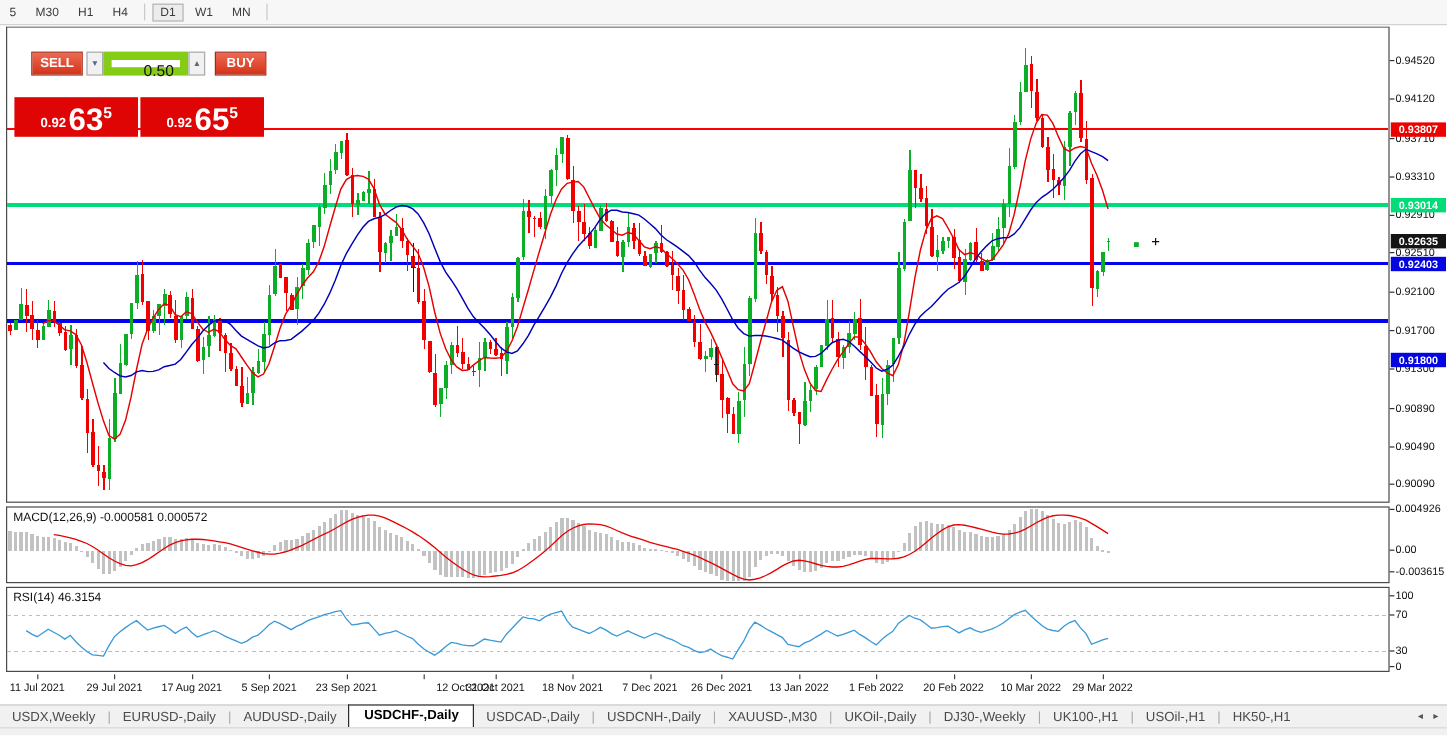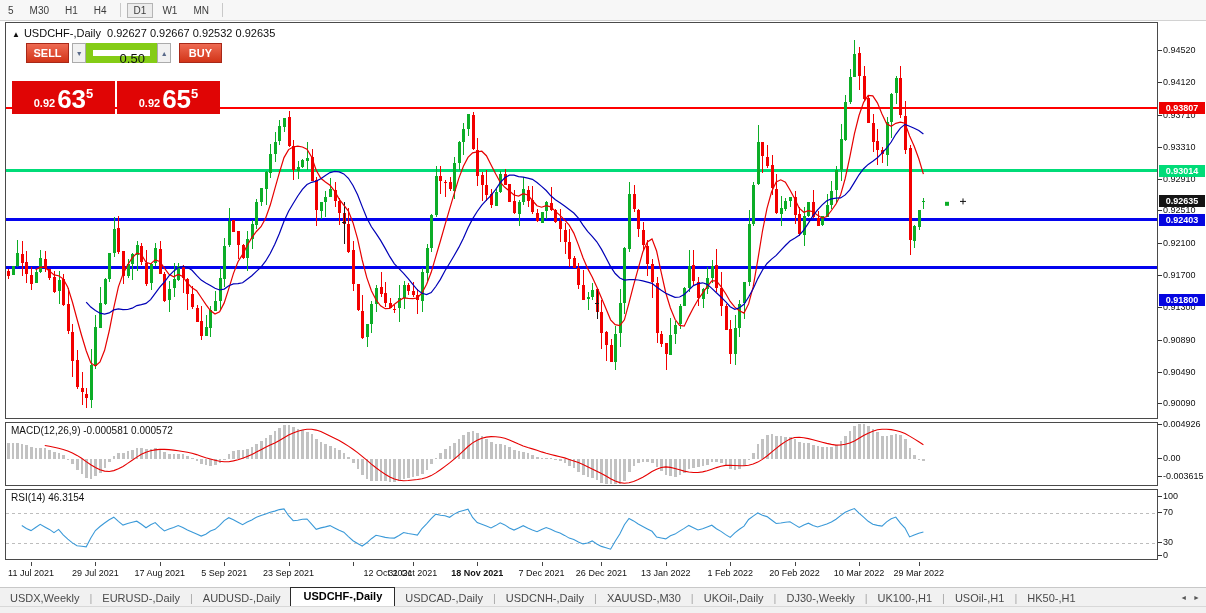--- a/index.html
+++ b/index.html
@@ -698,21 +698,20 @@
         <rect x="917.4" y="437" width="2.6" height="2.208969017501147" fill="#c2c2c2"></rect>
       </g>
       <polyline points="39.8,423.5 44.4,424.2 49.0,425.2 53.6,426.3 58.2,427.5 62.8,429.1 67.4,430.9 72.0,433.4 76.6,436.3 81.2,439.6 85.8,442.8 90.4,445.5 95.0,447.7 99.6,449.1 104.2,449.5 108.8,448.6 113.4,446.8 118.0,444.4 122.6,441.4 127.2,438.2 131.8,435.1 136.4,432.3 141.0,430.2 145.6,428.8 150.2,427.9 154.8,427.4 159.4,427.4 164.0,427.6 168.6,428.1 173.2,428.8 177.8,429.5 182.4,430.2 187.0,431.2 191.6,432.6 196.2,434.2 200.8,435.7 205.4,437.0 210.0,438.2 214.6,439.3 219.2,439.8 223.8,439.7 228.4,438.9 233.0,437.8 237.6,436.3 242.2,434.4 246.8,432.4 251.4,430.1 256.0,427.7 260.6,425.3 265.2,423.1 269.8,420.9 274.4,418.4 279.0,415.7 283.6,413.1 288.2,410.9 292.8,409.2 297.4,408.0 302.0,407.3 306.6,407.2 311.2,408.1 315.8,409.6 320.4,411.7 325.0,414.0 329.6,416.3 334.2,418.6 338.8,421.2 343.4,424.1 348.0,427.2 352.6,430.6 357.2,434.3 361.8,438.2 366.4,442.1 371.0,445.7 375.6,449.1 380.2,452.2 384.8,454.9 389.4,457.0 394.0,458.3 398.6,458.7 403.2,458.5 407.8,458.0 412.4,457.5 417.0,456.7 421.6,455.5 426.2,453.6 430.8,450.9 435.4,447.8 440.0,444.4 444.6,440.9 449.2,437.2 453.8,433.1 458.4,428.8 463.0,424.5 467.6,420.9 472.2,418.2 476.8,416.3 481.4,415.1 486.0,414.6 490.6,414.7 495.2,415.2 499.8,416.3 504.4,418.0 509.0,420.1 513.6,422.1 518.2,423.9 522.8,425.5 527.4,426.9 532.0,428.3 536.6,429.9 541.2,431.3 545.8,432.5 550.4,433.6 555.0,434.7 559.6,435.9 564.2,437.4 568.8,438.9 573.4,440.6 578.0,442.5 582.6,444.7 587.2,446.9 591.8,449.2 596.4,451.6 601.0,454.1 605.6,456.7 610.2,458.9 614.8,460.6 619.4,461.3 624.0,460.7 628.6,459.5 633.2,457.6 637.8,455.2 642.4,452.5 647.0,449.6 651.6,447.2 656.2,445.5 660.8,444.9 665.4,445.4 670.0,446.5 674.6,447.8 679.2,449.1 683.8,450.0 688.4,450.5 693.0,450.5 697.6,449.9 702.2,448.8 706.8,447.2 711.4,445.6 716.0,444.2 720.6,443.4 725.2,443.3 729.8,443.5 734.4,443.7 739.0,443.7 743.6,443.2 748.2,442.1 752.8,440.1 757.4,437.4 762.0,434.0 766.6,430.2 771.2,426.4 775.8,422.8 780.4,419.6 785.0,417.0 789.6,415.5 794.2,415.2 798.8,415.7 803.4,416.6 808.0,417.8 812.6,419.0 817.2,420.2 821.8,421.4 826.4,422.4 831.0,423.1 835.6,423.0 840.2,422.3 844.8,421.0 849.4,418.9 854.0,416.3 858.6,413.6 863.2,411.2 867.8,409.2 872.4,407.8 877.0,407.2 881.6,407.2 886.2,407.6 890.8,408.5 895.4,409.8 900.0,411.5 904.6,414.1 909.2,416.9 913.8,419.8 918.4,422.7" fill="none" stroke="#e60000" stroke-width="1.1"></polyline>
       <line x1="1" x2="1152" y1="491" y2="491" stroke="#bdbdbd" stroke-dasharray="3,3" shape-rendering="crispEdges"></line>
       <line x1="1" x2="1152" y1="521" y2="521" stroke="#bdbdbd" stroke-dasharray="3,3" shape-rendering="crispEdges"></line>
       <polyline points="16.8,503.5 21.4,506.4 26.0,508.6 30.6,505.5 35.2,502.3 39.8,504.9 44.4,507.4 49.0,510.6 53.6,507.4 58.2,512.8 62.8,517.1 67.4,520.9 72.0,523.7 76.6,524.2 81.2,524.8 85.8,516.0 90.4,508.5 95.0,504.5 99.6,501.0 104.2,497.8 108.8,495.2 113.4,499.3 118.0,503.1 122.6,501.5 127.2,500.3 131.8,499.2 136.4,502.2 141.0,505.8 145.6,502.8 150.2,500.6 154.8,505.1 159.4,508.9 164.0,507.0 168.6,505.5 173.2,503.5 177.8,505.5 182.4,508.1 187.0,510.1 191.6,512.1 196.2,514.1 200.8,512.3 205.4,509.0 210.0,507.3 214.6,503.3 219.2,498.6 223.8,495.7 228.4,497.7 233.0,500.2 237.6,502.7 242.2,500.0 246.8,497.9 251.4,495.2 256.0,493.6 260.6,492.0 265.2,490.2 269.8,489.1 274.4,487.6 279.0,486.9 283.6,493.7 288.2,498.7 292.8,498.2 297.4,497.3 302.0,497.0 306.6,502.1 311.2,507.3 315.8,505.9 320.4,504.9 325.0,503.6 329.6,505.9 334.2,508.2 338.8,510.2 343.4,514.6 348.0,518.7 352.6,521.5 357.2,524.0 361.8,520.8 366.4,516.7 371.0,513.3 375.6,514.2 380.2,515.4 384.8,516.0 389.4,516.1 394.0,513.5 398.6,510.5 403.2,511.5 407.8,512.3 412.4,513.1 417.0,506.5 421.6,501.8 426.2,496.7 430.8,492.1 435.4,493.3 440.0,493.7 444.6,495.3 449.2,492.1 453.8,489.7 458.4,488.5 463.0,487.2 467.6,495.4 472.2,500.6 476.8,502.3 481.4,504.1 486.0,505.9 490.6,503.6 495.2,500.8 499.8,502.9 504.4,506.0 509.0,508.1 513.6,505.9 518.2,503.7 522.8,505.9 527.4,507.9 532.0,509.7 536.6,507.6 541.2,505.6 545.8,507.2 550.4,509.6 555.0,511.0 559.6,513.4 564.2,516.1 568.8,517.5 573.4,520.0 578.0,521.9 582.6,521.0 587.2,518.9 591.8,522.0 596.4,524.4 601.0,525.7 605.6,527.2 610.2,519.3 614.8,512.1 619.4,502.7 624.0,496.4 628.6,498.9 633.2,502.0 637.8,504.4 642.4,506.9 647.0,509.3 651.6,515.0 656.2,516.0 660.8,516.9 665.4,513.7 670.0,512.1 674.6,509.1 679.2,506.4 683.8,503.4 688.4,505.7 693.0,508.0 697.6,506.7 702.2,504.9 706.8,503.2 711.4,506.7 716.0,509.4 720.6,512.6 725.2,515.4 729.8,510.9 734.4,507.2 739.0,504.1 743.6,497.5 748.2,494.1 752.8,490.9 757.4,493.2 762.0,494.6 766.6,498.0 771.2,501.5 775.8,501.0 780.4,500.2 785.0,499.8 789.6,502.6 794.2,505.4 798.8,502.9 803.4,501.2 808.0,503.5 812.6,505.0 817.2,503.6 821.8,502.0 826.4,499.9 831.0,497.2 835.6,493.6 840.2,490.2 844.8,488.2 849.4,486.6 854.0,491.1 858.6,495.2 863.2,499.3 867.8,502.2 872.4,503.4 877.0,504.1 881.6,499.9 886.2,496.8 890.8,495.1 895.4,501.2 900.0,506.0 904.6,514.9 909.2,513.1 913.8,511.2 918.4,510.0" fill="none" stroke="#3a99d8" stroke-width="1.1"></polyline>
       <text x="6" y="412" font-size="10" font-family="Liberation Sans, sans-serif" fill="#111">MACD(12,26,9) -0.000581 0.000572</text>
       <text x="6" y="479" font-size="10" font-family="Liberation Sans, sans-serif" fill="#111">RSI(14) 46.3154</text>
     </svg>
 
-  <div class="chart-header"><span class="tri">▲</span><span>USDCHF-,Daily</span>  <span>0.92627</span> <span>0.92667</span> <span>0.92532</span> <span>0.92635</span></div>
 
   <div class="trade">
     <div class="trow1">
       <div class="tbtn">SELL</div>
       <div class="gap3"></div>
       <div class="step">
           <span>▼</span>
         </div>
       <div class="vol">0.50</div>
       <div class="step">
@@ -789,21 +788,21 @@
       <div class="datelbl" style="left: 159.8px;">17 Aug 2021</div>
       <div class="datetick" style="left: 224.2px;"></div>
       <div class="datelbl" style="left: 224.2px;">5 Sep 2021</div>
       <div class="datetick" style="left: 288.6px;"></div>
       <div class="datelbl" style="left: 288.6px;">23 Sep 2021</div>
       <div class="datetick" style="left: 353px;"></div>
       <div class="datelbl" style="left: 353px; margin-left: 35px;">12 Oct 2021</div>
       <div class="datetick" style="left: 412.8px;"></div>
       <div class="datelbl" style="left: 412.8px;">31 Oct 2021</div>
       <div class="datetick" style="left: 477.2px;"></div>
-      <div class="datelbl" style="left: 477.2px; font-weight: bold;">18 Nov 2021</div>
+      <div class="datelbl" style="left: 477.2px;">18 Nov 2021</div>
       <div class="datetick" style="left: 541.6px;"></div>
       <div class="datelbl" style="left: 541.6px;">7 Dec 2021</div>
       <div class="datetick" style="left: 601.4px;"></div>
       <div class="datelbl" style="left: 601.4px;">26 Dec 2021</div>
       <div class="datetick" style="left: 665.8px;"></div>
       <div class="datelbl" style="left: 665.8px;">13 Jan 2022</div>
       <div class="datetick" style="left: 730.2px;"></div>
       <div class="datelbl" style="left: 730.2px;">1 Feb 2022</div>
       <div class="datetick" style="left: 794.6px;"></div>
       <div class="datelbl" style="left: 794.6px;">20 Feb 2022</div>

